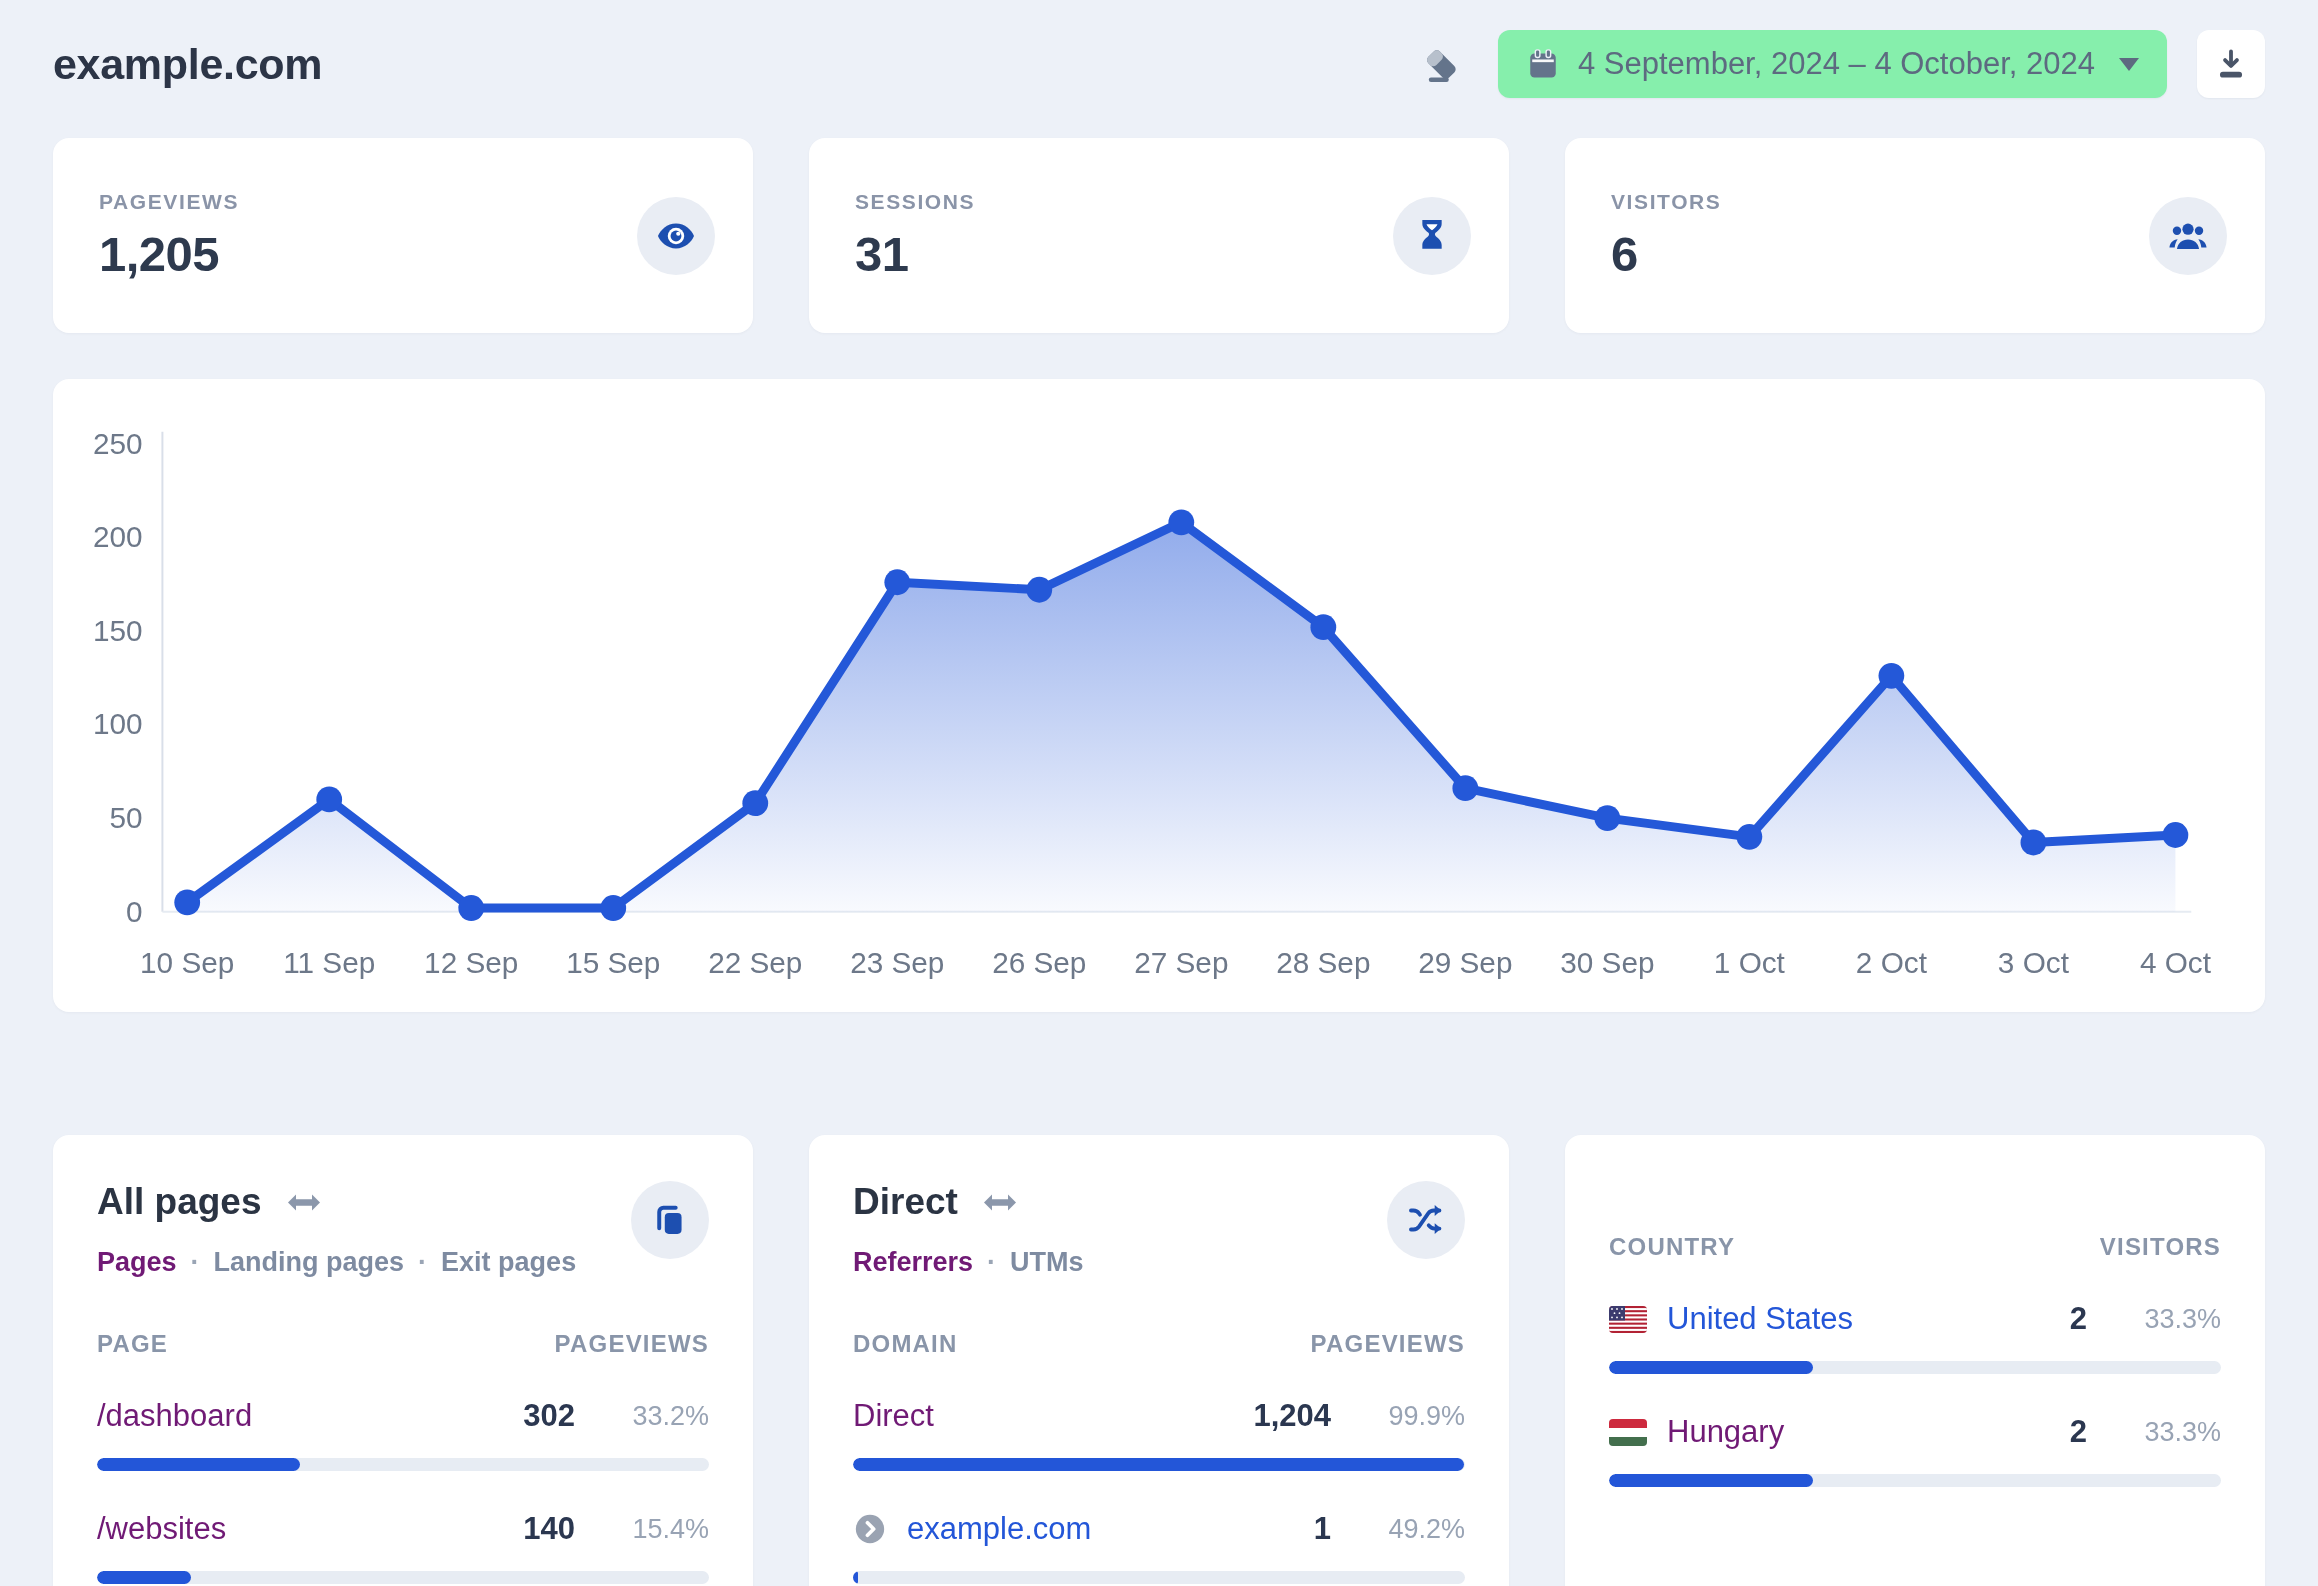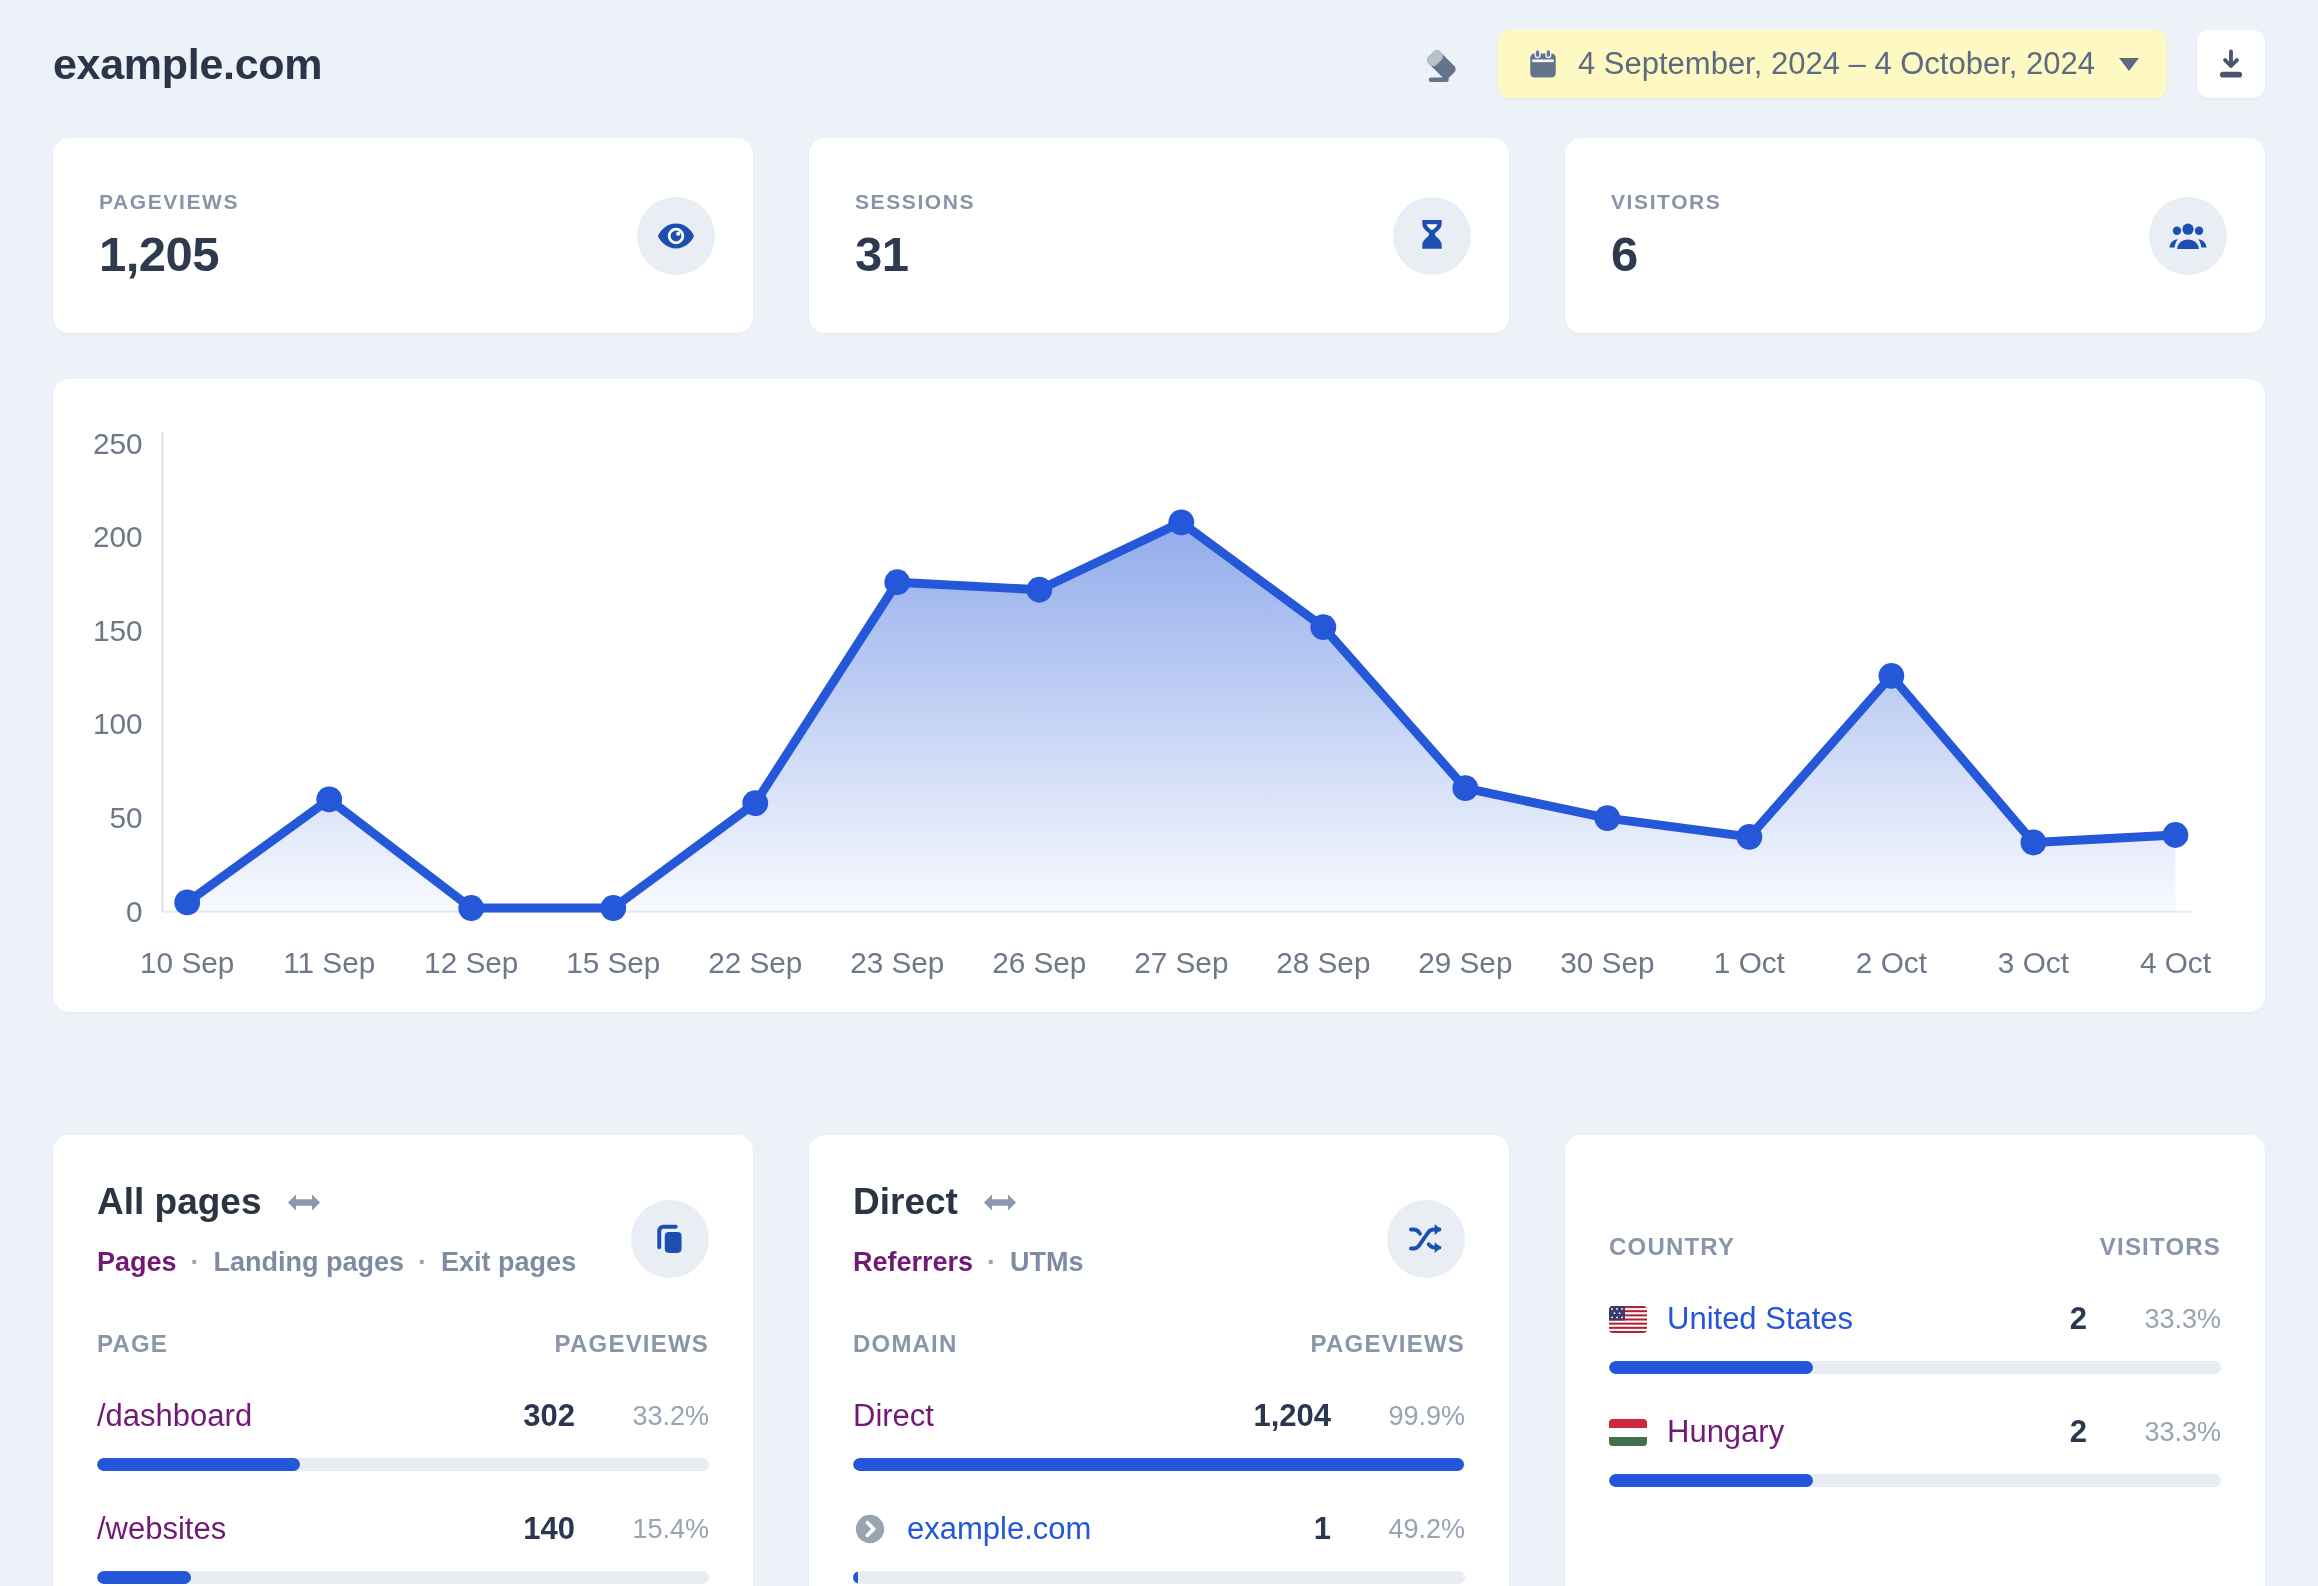--- a/index.html
+++ b/index.html
@@ -6,21 +6,21 @@
   html,body{margin:0;padding:0}
   body{width:2318px;height:1586px;overflow:hidden;background:#edf1f8;
        font-family:"Liberation Sans",sans-serif;color:#2c3547;}
   .page{padding:30px 53px 0;box-sizing:border-box;}
 
   
   .topbar{display:flex;align-items:center;justify-content:space-between;margin-bottom:40px;}
   .site-title{font-size:43px;font-weight:700;color:#2c3547;margin:0;letter-spacing:-0.3px;}
   .topbar-right{display:flex;align-items:center;gap:30px;}
   .eraser-btn{background:none;border:none;padding:4px;cursor:pointer;display:flex;}
-  .date-btn{display:flex;align-items:center;gap:18px;background:#fef9c3;border:none;border-radius:12px;
+  .date-btn{display:flex;align-items:center;gap:18px;background:#86efac;border:none;border-radius:12px;
             height:68px;padding:0 28px;font-size:31px;color:#5d6a80;font-family:inherit;cursor:pointer;
             box-shadow:0 1px 2px rgba(23,34,63,.05);}
   .caret{width:0;height:0;border-left:10px solid transparent;border-right:10px solid transparent;
          border-top:13px solid #5d6a80;margin-left:6px;}
   .download-btn{width:68px;height:68px;background:#fff;border:none;border-radius:12px;display:flex;
                 align-items:center;justify-content:center;cursor:pointer;box-shadow:0 1px 2px rgba(23,34,63,.05);}
 
   
   .stats{display:flex;gap:56px;margin-bottom:46px;}
   .stat-card{flex:1;position:relative;background:#fff;border-radius:16px;height:195px;
@@ -34,21 +34,21 @@
 
   
   .chart-card{background:#fff;border-radius:16px;height:633px;padding:30px 40px 10px;box-sizing:border-box;
               margin-bottom:123px;box-shadow:0 1px 3px rgba(23,34,63,.04);}
   #chart-svg{width:100%;height:100%;display:block;}
 
   
   .panels{display:flex;gap:56px;}
   .panel{flex:1;background:#fff;border-radius:16px;padding:46px 44px;box-sizing:border-box;height:480px;
          box-shadow:0 1px 3px rgba(23,34,63,.04);}
-  .panel-head{display:flex;justify-content:space-between;align-items:flex-end;}
+  .panel-head{display:flex;justify-content:space-between;align-items:flex-start;}
   .panel-title-row{display:flex;align-items:center;gap:26px;}
   .panel-title{font-size:37px;font-weight:700;color:#2b3443;margin:0;}
   .tabs{display:flex;align-items:center;margin-top:24px;font-size:27px;font-weight:700;color:#7e8ba1;}
   .tab{cursor:pointer;}
   .tab.active{color:#701a75;}
   .tab + .tab::before{content:"\00B7";color:#9aa5b5;margin:0 14px;font-weight:700;}
   .thead{display:flex;justify-content:space-between;margin-top:52px;font-size:24px;font-weight:700;
          color:#8995a9;letter-spacing:1.2px;}
   .trow{margin-top:40px;}
   .row-line{display:flex;align-items:center;}

